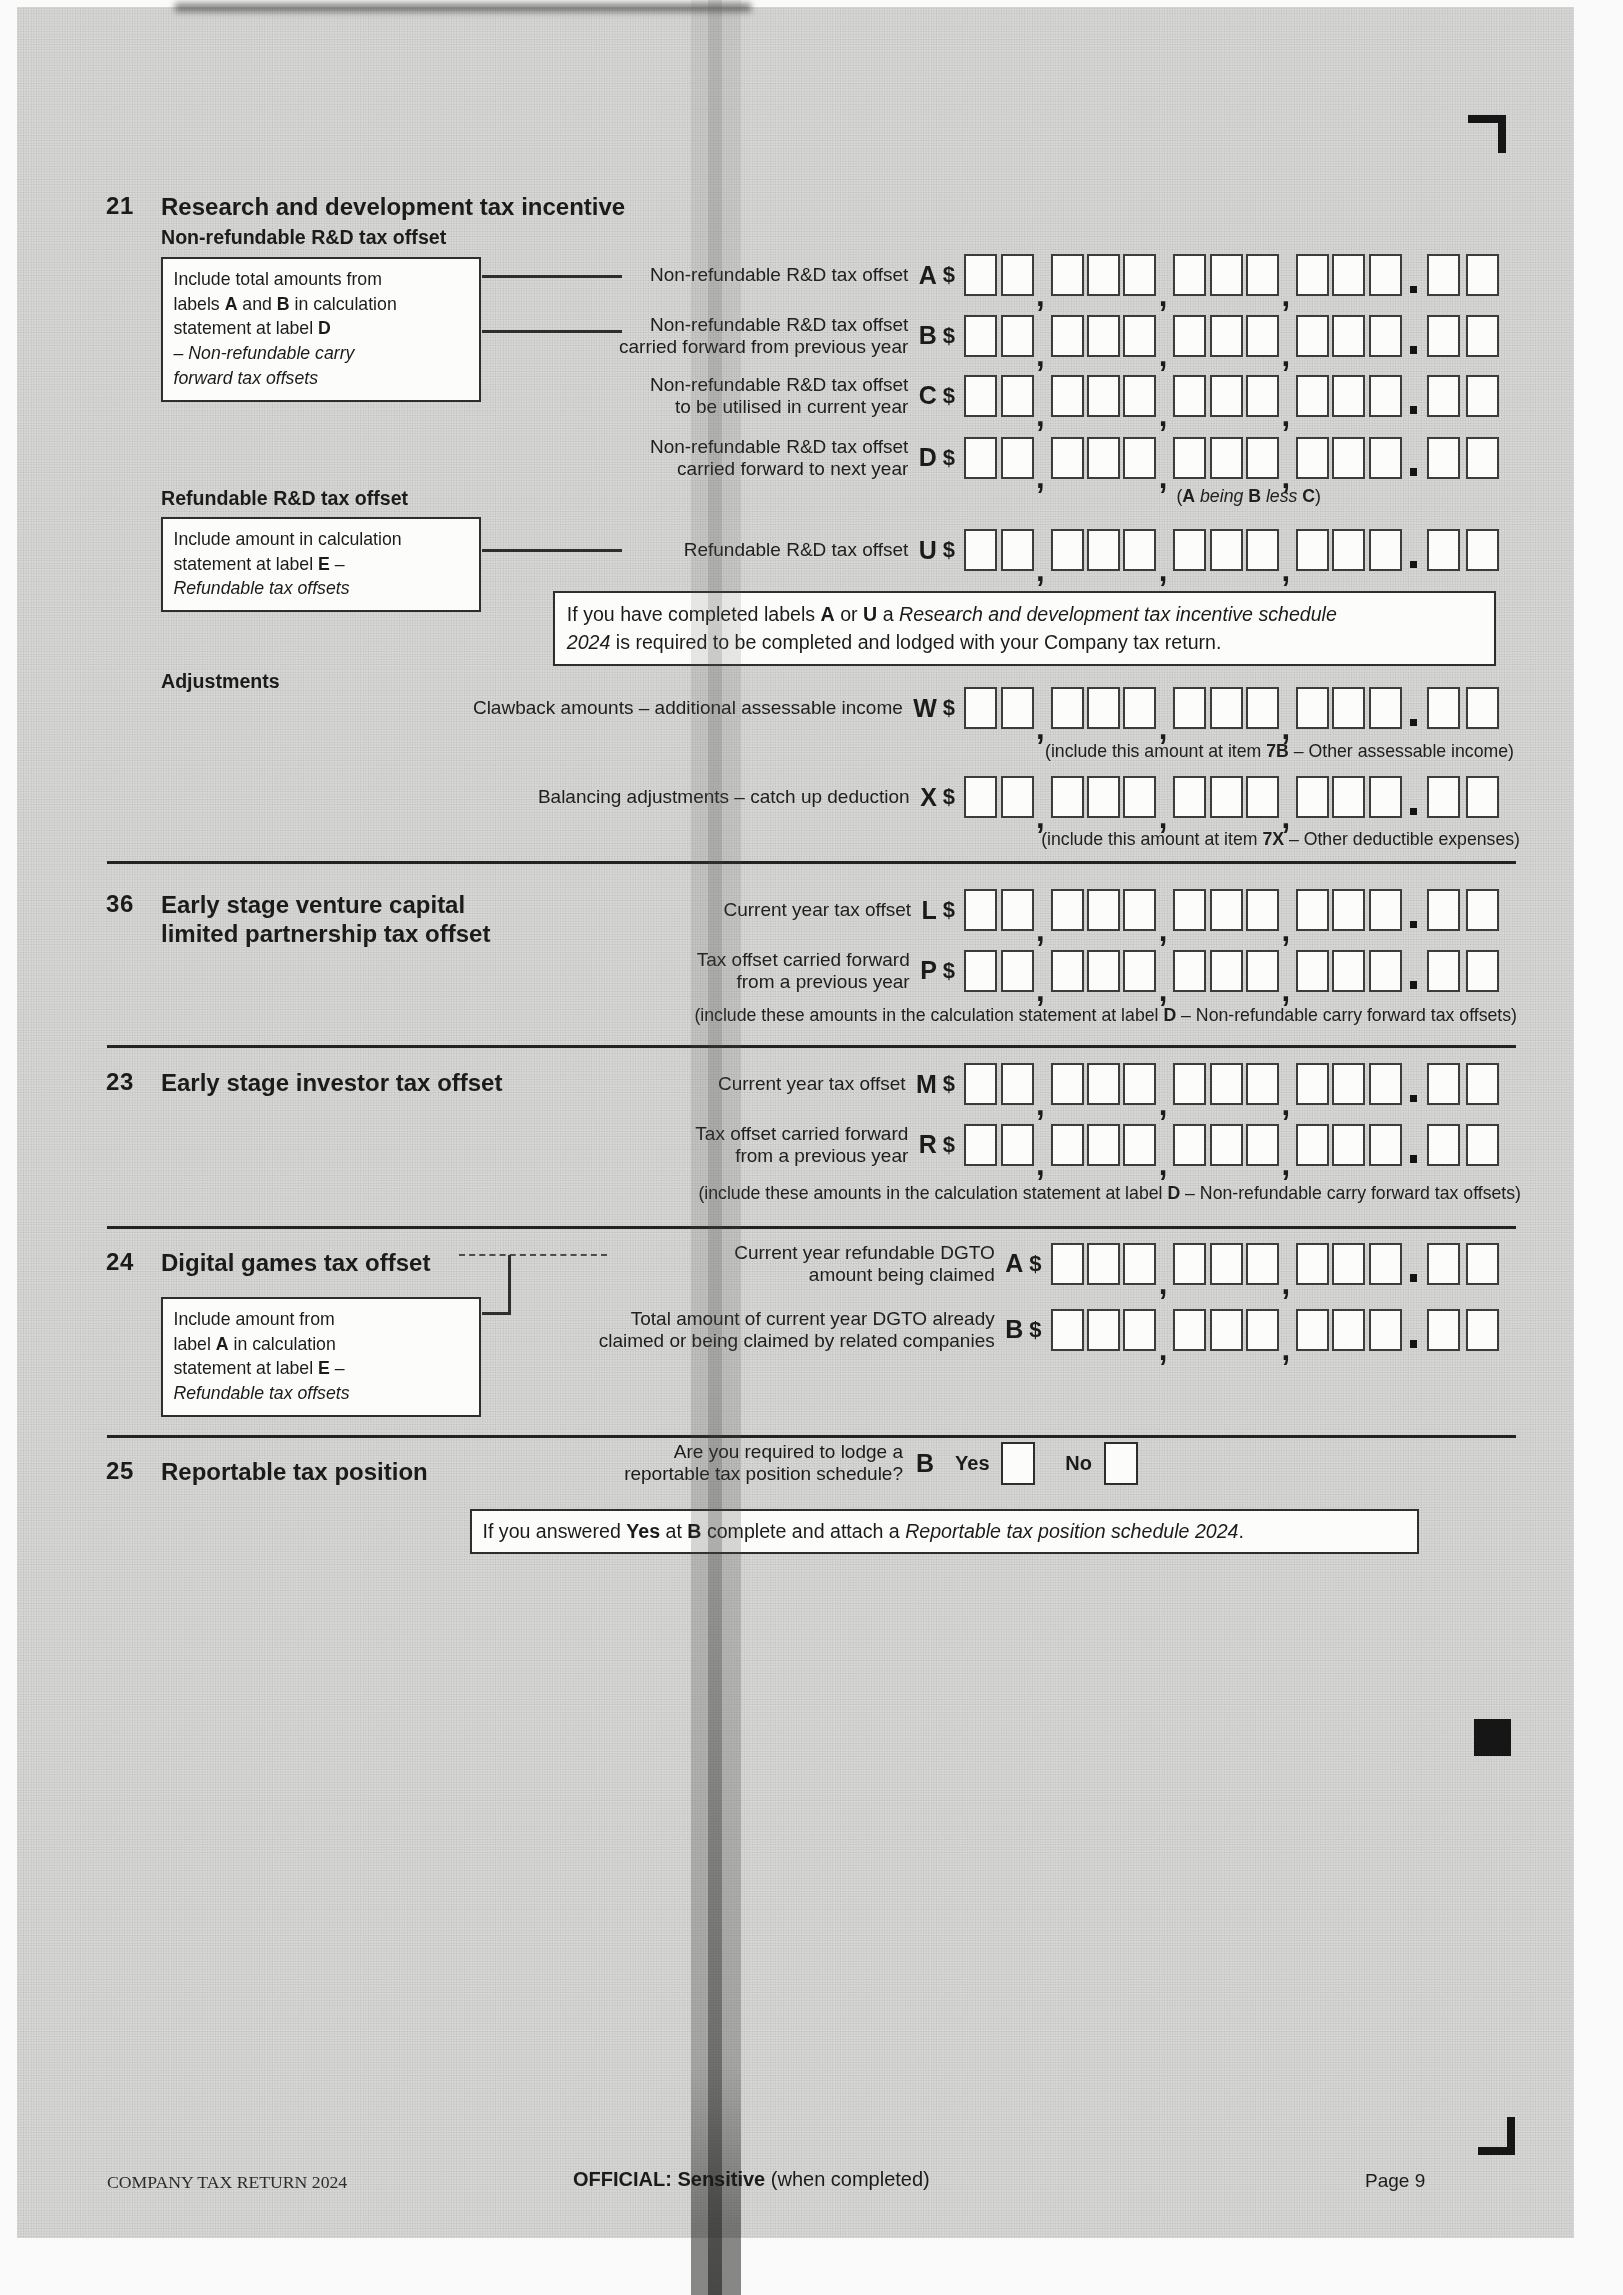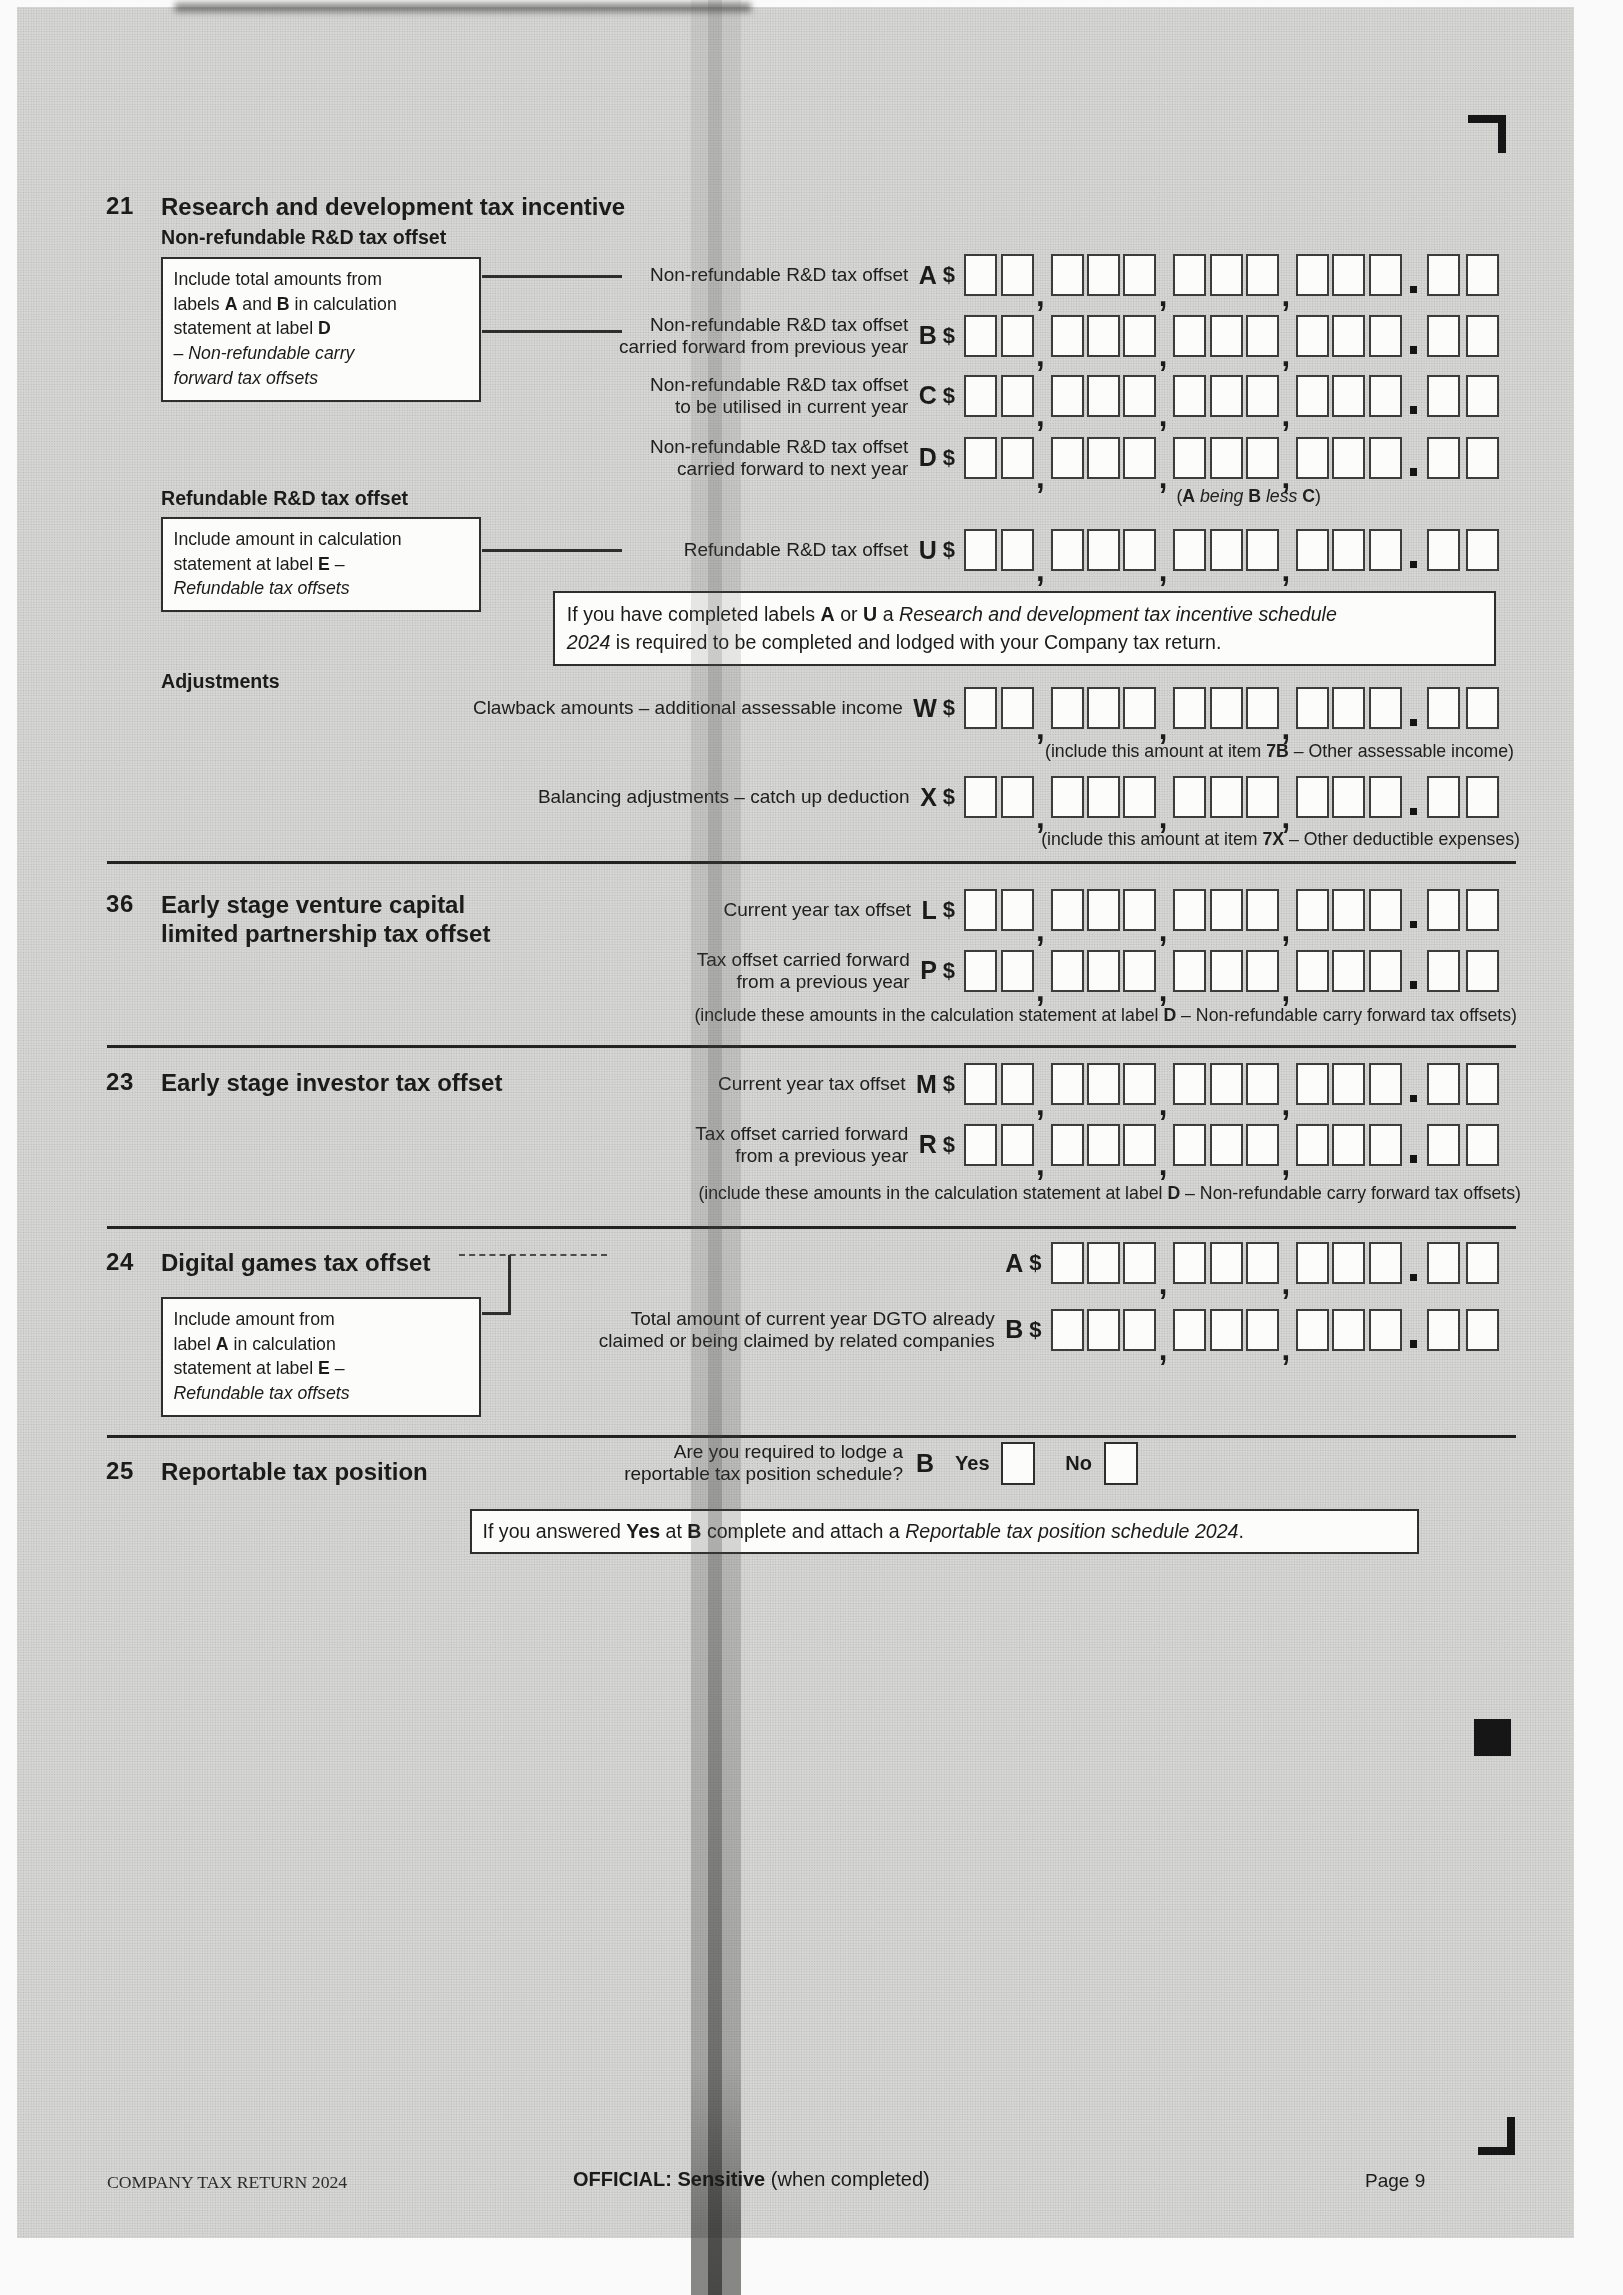--- a/index.html
+++ b/index.html
@@ -403,20 +403,22 @@
 <div class="item-num" style="top:1248px;">24</div>
 <div class="item-title" style="top:1248px;">Digital games tax offset</div>
 
 <div class="conn-dashed" style="left:459px;top:1254px;width:148px;"></div>
 <div class="connv" style="left:508px;top:1255px;height:59px;"></div>
 <div class="conn" style="left:482px;top:1312px;width:29px;"></div>
 
 <div class="infobox" style="top:1297px;">Include amount from<br>label <b>A</b> in calculation<br>statement at label <b>E</b> –<br><i>Refundable tax offsets</i></div>
 
 <div class="mrow" style="top:1242px;">
+  <div class="mlabel">Current year refundable DGTO
+amount being claimed</div>
   <span class="mletter">A</span>
   <span class="mdollar">$</span>
   <div class="boxes">
       <span class="cell"></span>
       <span class="cell"></span>
       <span class="cell"></span>
       <span class="comma">,</span>
       <span class="cell"></span>
       <span class="cell"></span>
       <span class="cell"></span>

